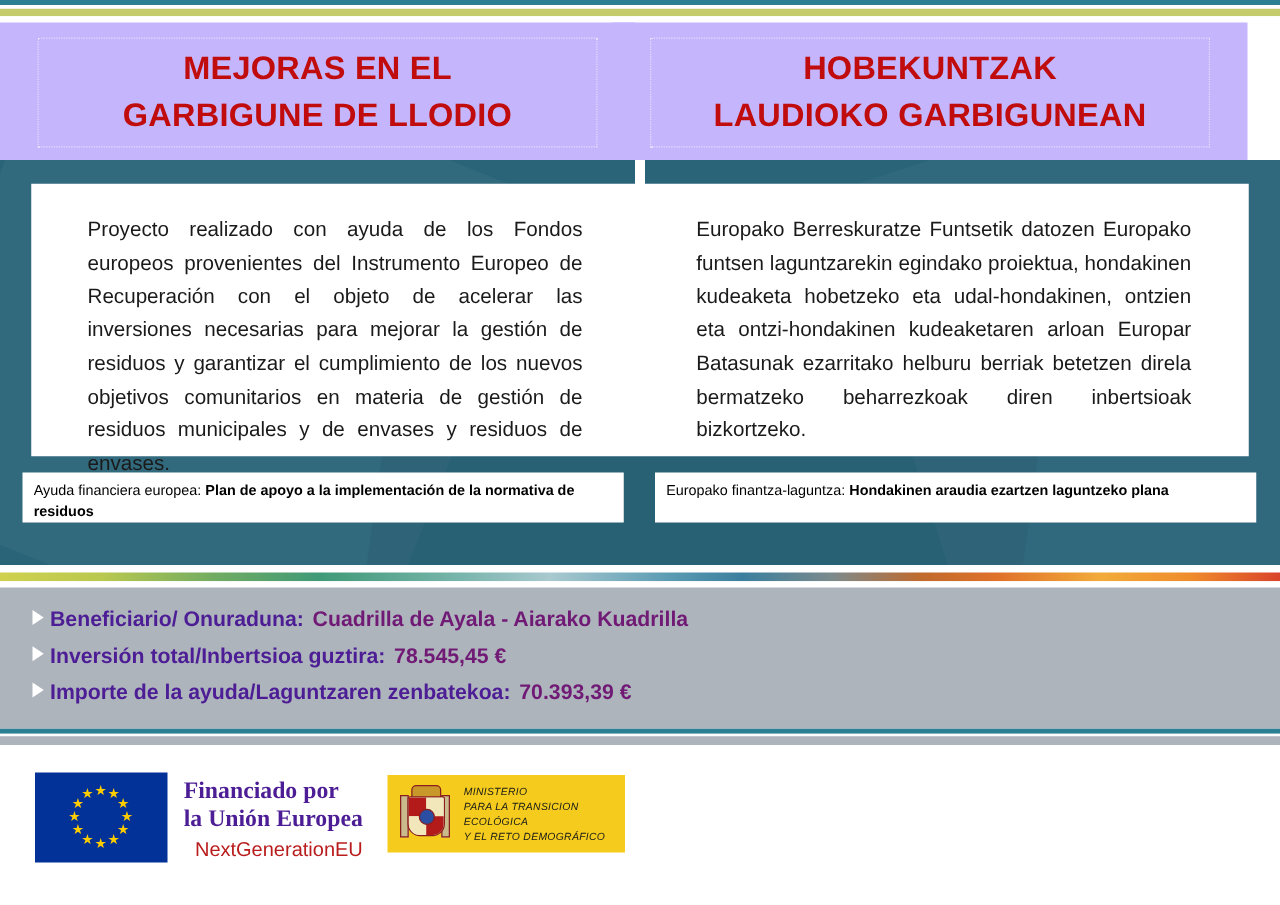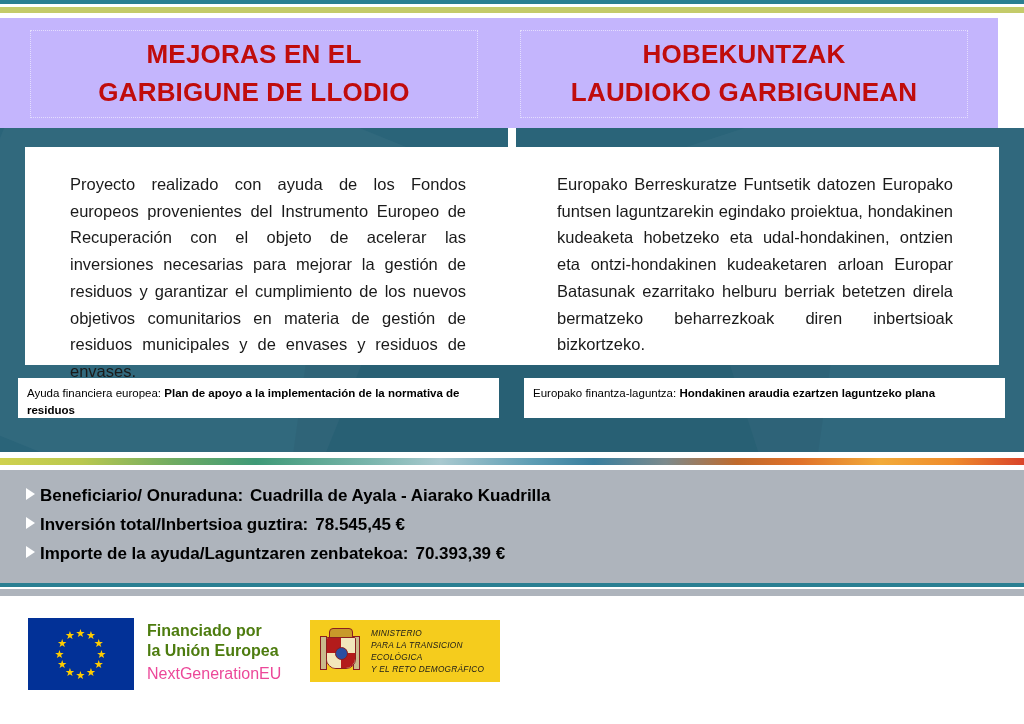--- a/index.html
+++ b/index.html
@@ -159,26 +159,26 @@
     width: 0; height: 0;
     border-left: 9px solid #ffffff;
     border-top: 6px solid transparent;
     border-bottom: 6px solid transparent;
     margin-right: 5px;
     position: relative;
     top: -1px;
     flex: 0 0 auto;
   }
   .bullet-label {
-    color: #000000;
+    color: #4c1d95;
     font-weight: bold;
     white-space: nowrap;
   }
   .bullet-value {
-    color: #000000;
+    color: #701a75;
     font-weight: bold;
     white-space: nowrap;
     margin-left: 7px;
   }
 
   .stripe-teal-bot {
     position: absolute; left: 0; top: 583px; width: 1024px; height: 4px;
     background: #2a7f92;
   }
   .stripe-white-3 {
@@ -200,23 +200,23 @@
   .eu-logo { position: absolute; left: 28px; top: 22px; display: flex; align-items: flex-start; }
   .eu-flag {
     width: 106px; height: 72px; background: #023197;
     position: relative; flex: 0 0 auto;
   }
   .eu-star {
     position: absolute; color: #ffcc00; font-size: 11px; line-height: 11px;
   }
   .eu-text { margin-left: 13px; padding-top: 3px; }
   .eu-title {
-    color: #4d7c0f; font-weight: bold; font-size: 16px; line-height: 1.22;
-  }
-  .eu-sub { color: #ec4899; font-size: 16px; margin-top: 5px; }
+    color: #4c1d95; font-weight: bold; font-size: 19px; line-height: 1.22; font-family: Liberation Serif, serif;
+  }
+  .eu-sub { color: #b91c1c; font-size: 16px; margin-top: 5px; text-align: right; }
 
   
   .es-logo {
     position: absolute; left: 310px; top: 620px; width: 190px; height: 62px;
     background: #f5cc1d;
     display: flex; align-items: center; font-style: italic;
   }
   .es-shield {
     width: 40px; height: 48px; margin-left: 10px; position: relative; flex: 0 0 auto;
   }

